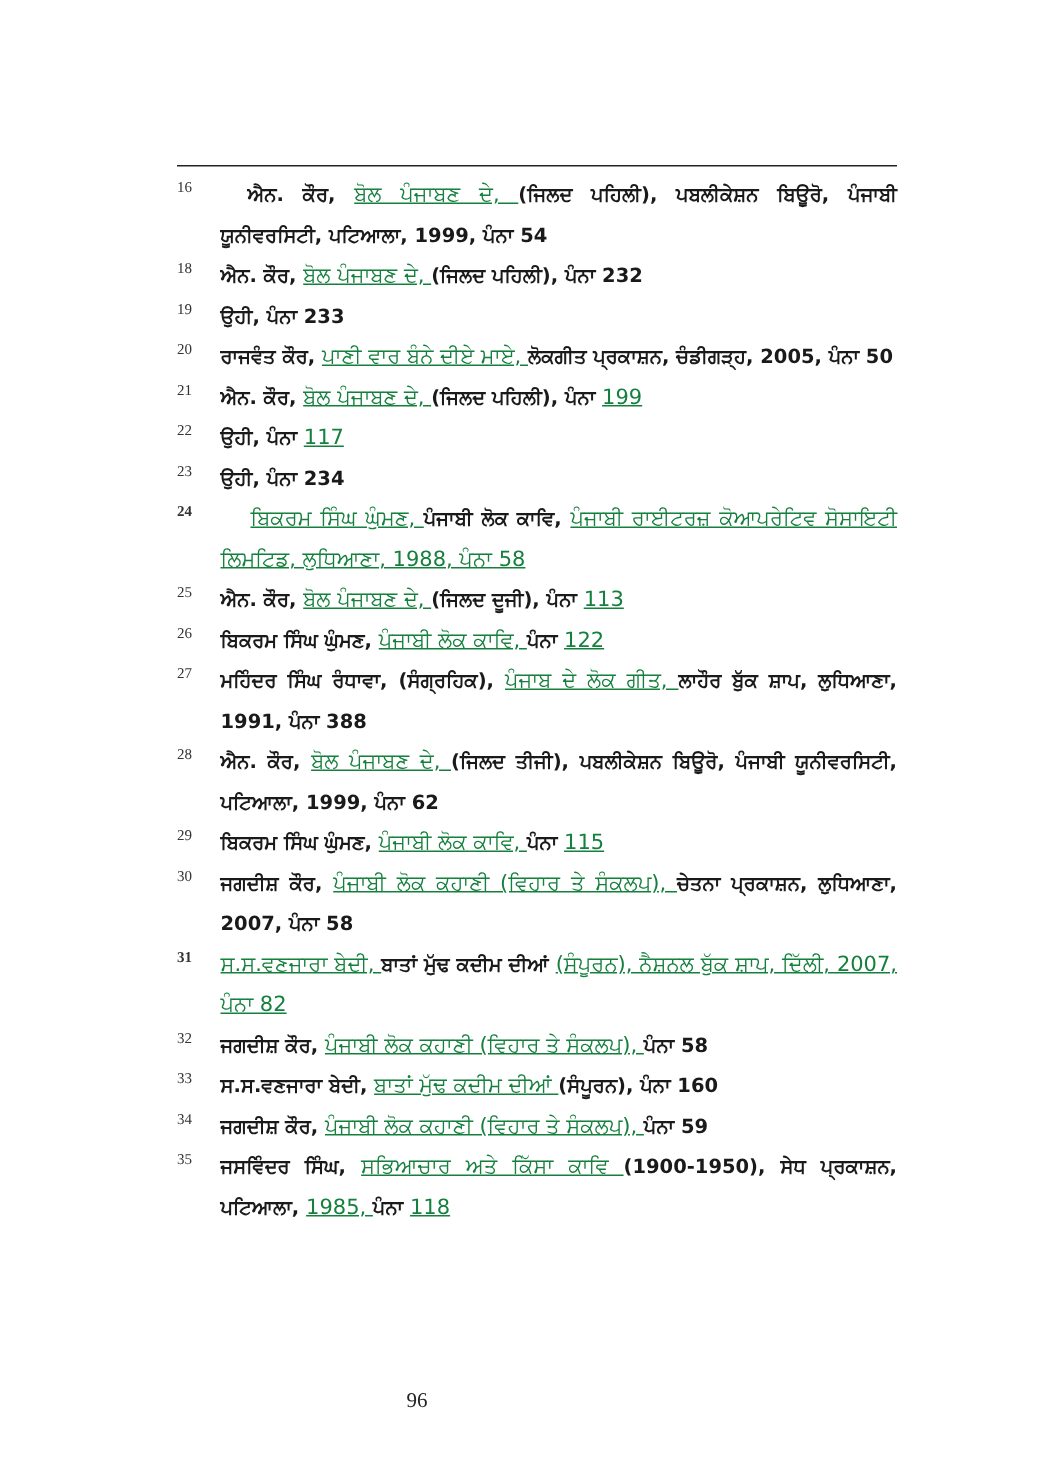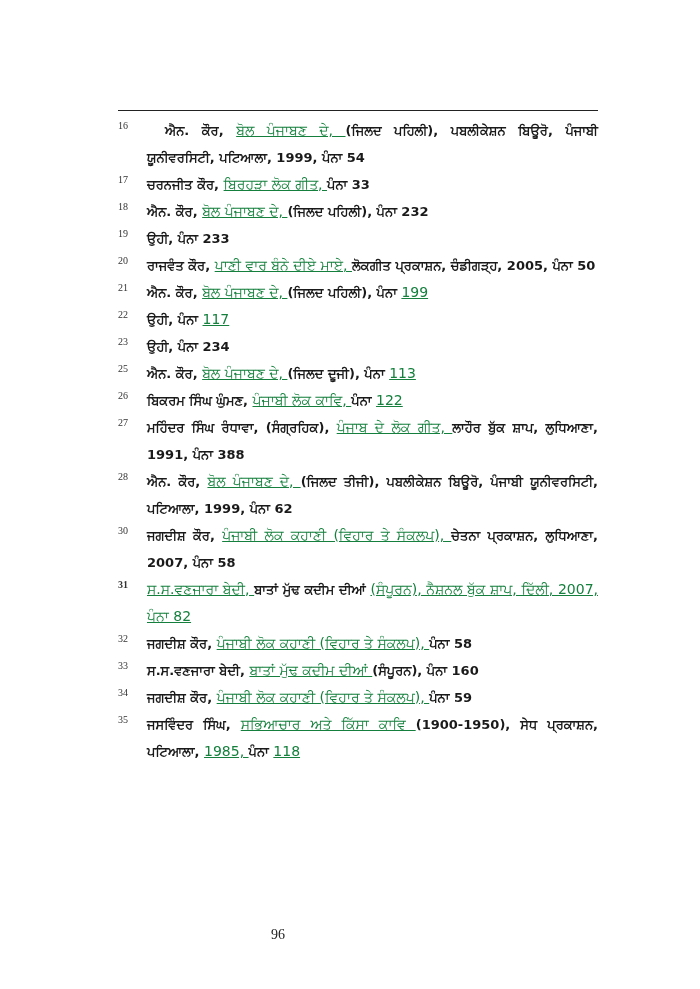--- a/index.html
+++ b/index.html
@@ -26,24 +26,20 @@
 <div class="rule"></div>
 
 <div class="notes">
   <div class="fn">
     <span class="num">16</span>
     <span class="indent">
       <span class="b">ਐਨ. ਕੌਰ, </span><span class="r">ਬੋਲ ਪੰਜਾਬਣ ਦੇ, </span><span class="b">(ਜਿਲਦ ਪਹਿਲੀ), ਪਬਲੀਕੇਸ਼ਨ ਬਿਊਰੋ, ਪੰਜਾਬੀ ਯੂਨੀਵਰਸਿਟੀ, ਪਟਿਆਲਾ, 1999, ਪੰਨਾ 54</span>
     </span>
   </div>
   <div class="fn">
-    <span class="num">17</span>
-    <span class="b">ਚਰਨਜੀਤ ਕੌਰ, </span><span class="r">ਬਿਰਹੜਾ ਲੋਕ ਗੀਤ, </span><span class="b">ਪੰਨਾ 33</span>
-  </div>
-  <div class="fn">
     <span class="num">18</span>
     <span class="b">ਐਨ. ਕੌਰ, </span><span class="r">ਬੋਲ ਪੰਜਾਬਣ ਦੇ, </span><span class="b">(ਜਿਲਦ ਪਹਿਲੀ), ਪੰਨਾ 232</span>
   </div>
   <div class="fn">
     <span class="num">19</span>
     <span class="b">ਉਹੀ, ਪੰਨਾ 233</span>
   </div>
   <div class="fn">
     <span class="num">20</span>
     <span class="b">ਰਾਜਵੰਤ ਕੌਰ, </span><span class="r">ਪਾਣੀ ਵਾਰ ਬੰਨੇ ਦੀਏ ਮਾਏ, </span><span class="b">ਲੋਕਗੀਤ ਪ੍ਰਕਾਸ਼ਨ, ਚੰਡੀਗੜ੍ਹ, 2005, ਪੰਨਾ 50</span>
@@ -54,34 +50,42 @@
   </div>
   <div class="fn">
     <span class="num">22</span>
     <span class="b">ਉਹੀ, ਪੰਨਾ </span><span class="r">117</span>
   </div>
   <div class="fn">
     <span class="num">23</span>
     <span class="b">ਉਹੀ, ਪੰਨਾ 234</span>
   </div>
   <div class="fn">
+    <span class="num b">24</span>
+    <span class="indent2"><span class="r">ਬਿਕਰਮ ਸਿੰਘ ਘੁੰਮਣ, </span><span class="b">ਪੰਜਾਬੀ ਲੋਕ ਕਾਵਿ, </span><span class="r">ਪੰਜਾਬੀ ਰਾਈਟਰਜ਼ ਕੋਆਪਰੇਟਿਵ ਸੋਸਾਇਟੀ ਲਿਮਟਿਡ, ਲੁਧਿਆਣਾ, 1988, ਪੰਨਾ 58</span></span>
+  </div>
+  <div class="fn">
     <span class="num">25</span>
     <span class="b">ਐਨ. ਕੌਰ, </span><span class="r">ਬੋਲ ਪੰਜਾਬਣ ਦੇ, </span><span class="b">(ਜਿਲਦ ਦੂਜੀ), ਪੰਨਾ </span><span class="r">113</span>
   </div>
   <div class="fn">
     <span class="num">26</span>
     <span class="b">ਬਿਕਰਮ ਸਿੰਘ ਘੁੰਮਣ, </span><span class="r">ਪੰਜਾਬੀ ਲੋਕ ਕਾਵਿ, </span><span class="b">ਪੰਨਾ </span><span class="r">122</span>
   </div>
   <div class="fn">
     <span class="num">27</span>
     <span class="b">ਮਹਿੰਦਰ ਸਿੰਘ ਰੰਧਾਵਾ, (ਸੰਗ੍ਰਹਿਕ), </span><span class="r">ਪੰਜਾਬ ਦੇ ਲੋਕ ਗੀਤ, </span><span class="b">ਲਾਹੌਰ ਬੁੱਕ ਸ਼ਾਪ, ਲੁਧਿਆਣਾ, 1991, ਪੰਨਾ 388</span>
   </div>
   <div class="fn">
     <span class="num">28</span>
     <span class="b">ਐਨ. ਕੌਰ, </span><span class="r">ਬੋਲ ਪੰਜਾਬਣ ਦੇ, </span><span class="b">(ਜਿਲਦ ਤੀਜੀ), ਪਬਲੀਕੇਸ਼ਨ ਬਿਊਰੋ, ਪੰਜਾਬੀ ਯੂਨੀਵਰਸਿਟੀ, ਪਟਿਆਲਾ, 1999, ਪੰਨਾ 62</span>
+  </div>
+  <div class="fn">
+    <span class="num">29</span>
+    <span class="b">ਬਿਕਰਮ ਸਿੰਘ ਘੁੰਮਣ, </span><span class="r">ਪੰਜਾਬੀ ਲੋਕ ਕਾਵਿ, </span><span class="b">ਪੰਨਾ </span><span class="r">115</span>
   </div>
   <div class="fn">
     <span class="num">30</span>
     <span class="b">ਜਗਦੀਸ਼ ਕੌਰ, </span><span class="r">ਪੰਜਾਬੀ ਲੋਕ ਕਹਾਣੀ (ਵਿਹਾਰ ਤੇ ਸੰਕਲਪ), </span><span class="b">ਚੇਤਨਾ ਪ੍ਰਕਾਸ਼ਨ, ਲੁਧਿਆਣਾ, 2007, ਪੰਨਾ 58</span>
   </div>
   <div class="fn">
     <span class="num b">31</span>
     <span class="r">ਸ.ਸ.ਵਣਜਾਰਾ ਬੇਦੀ, </span><span class="b">ਬਾਤਾਂ ਮੁੱਢ ਕਦੀਮ ਦੀਆਂ </span><span class="r">(ਸੰਪੂਰਨ), ਨੈਸ਼ਨਲ ਬੁੱਕ ਸ਼ਾਪ, ਦਿੱਲੀ, 2007, ਪੰਨਾ 82</span>
   </div>
   <div class="fn">

